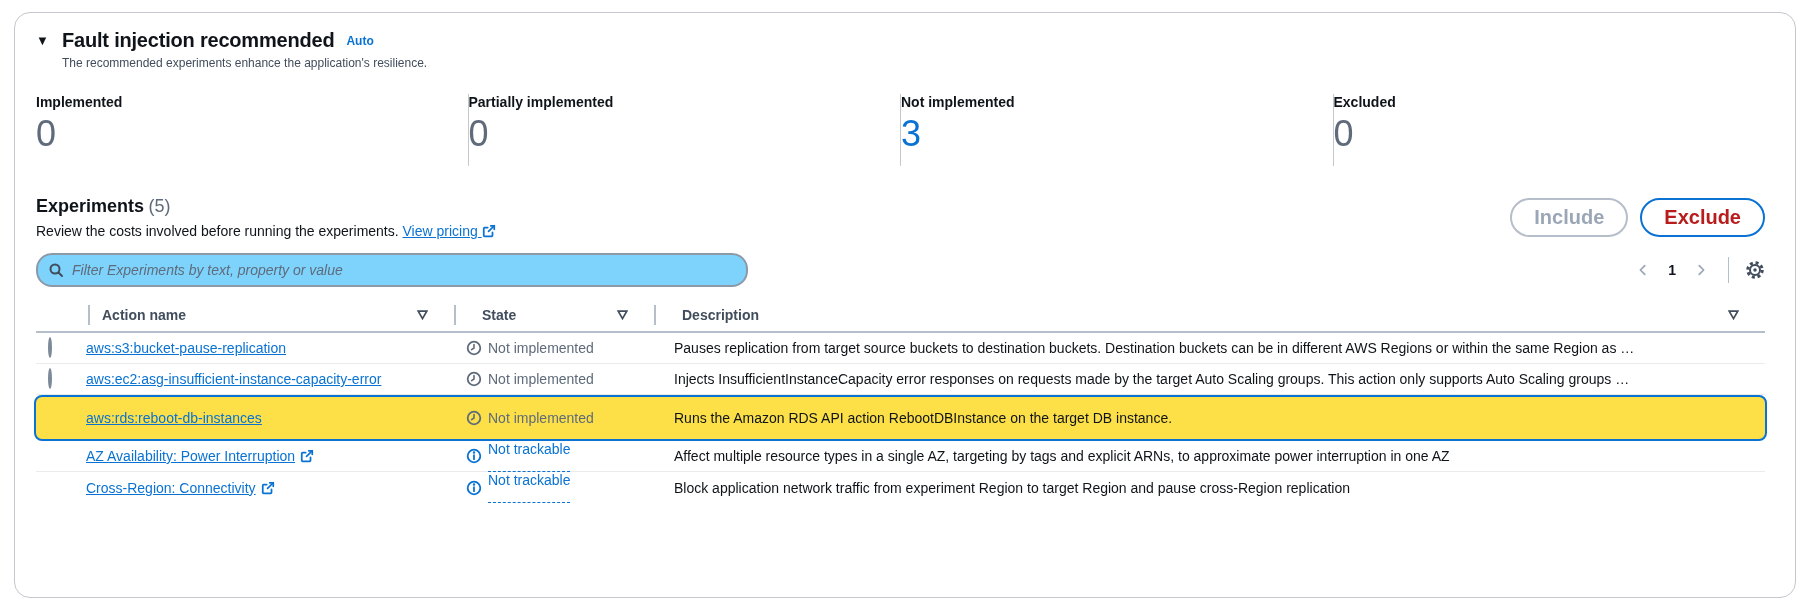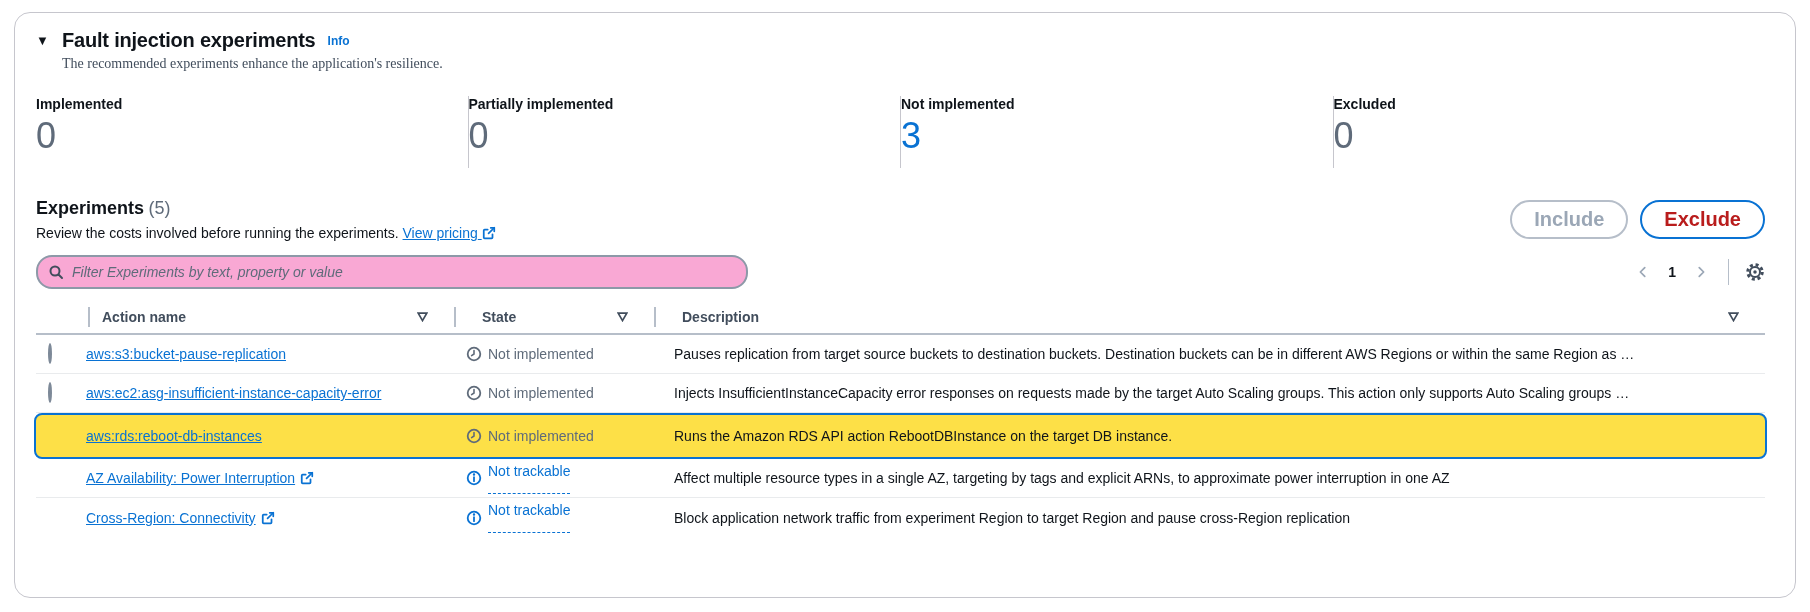--- a/index.html
+++ b/index.html
@@ -7,57 +7,57 @@
   .card {
     position:absolute; left:14px; top:12px; width:1782px; height:586px;
     background:#fff; border:1px solid #c6c6cd; border-radius:16px;
     padding:16px 30px 24px 21px; overflow:hidden;
   }
   
   .hdr-row { display:flex; align-items:center; gap:10px; }
   .collapse { font-size:13px; color:#0f141a; width:16px; cursor:pointer; }
   .title { font-size:20px; font-weight:700; letter-spacing:-0.2px; }
   .info-link { font-size:12px; font-weight:700; color:#0972d3; text-decoration:none; margin-left:2px; }
-  .subtitle { font-size:14px; color:#414d5c; margin:4px 0 0 26px;font-family:Liberation Serif, serif; }
+  .subtitle { font-size:12px; color:#414d5c; margin:4px 0 0 26px; }
   
   .stats { display:flex; margin-top:24px; height:72px; }
   .stat { flex:1; }
   .stat:first-child { padding-left:0; }
   .stat + .stat { border-left:1px solid #c6c6cd; }
   .stat-label { font-size:14px; font-weight:700; color:#0f141a; }
   .stat-value { font-size:36px; font-weight:400; color:#5f6b7a; margin-top:6px; line-height:1; }
   .stat-value.accent { color:#0972d3; font-weight:500; }
   
   .sect { margin-top:30px; display:flex; justify-content:space-between; align-items:flex-start; }
   .sect-h { font-size:18px; font-weight:700; }
   .sect-count { font-size:18px; font-weight:400; color:#5f6b7a; }
   .sect-note { font-size:14px; color:#0f141a; margin-top:6px; }
   .link { color:#0972d3; text-decoration:underline; cursor:pointer; }
   .btns { display:flex; gap:12px; margin-top:2px; }
   .btn { font-family:inherit; font-size:20px; font-weight:700; border-radius:20px; padding:6px 22px; background:#fff; cursor:pointer; }
   .btn.disabled { color:#9ba7b6; border:2px solid #b6bec9; cursor:default; }
   .btn.primary-outline { color:#b91c1c; border:2px solid #0972d3; }
   
   .toolbar { margin-top:14px; display:flex; justify-content:space-between; align-items:center; }
-  .search-box { display:flex; align-items:center; gap:8px; width:712px; height:34px; border:2px solid #8d99a8; border-radius:16px; padding:0 10px; background:#f9a8d4; }
+  .search-box { display:flex; align-items:center; gap:8px; width:712px; height:34px; border:2px solid #8d99a8; border-radius:16px; padding:0 10px; background:#7dd3fc; }
   .search-box input { border:none; outline:none; flex:1; font-size:14px; font-family:inherit; color:#0f141a; background:transparent; }
   .search-box input::placeholder { font-style:italic; color:#5f6b7a; }
   .tools { display:flex; align-items:center; gap:6px; }
   .pg-arrow { background:none; border:none; cursor:pointer; padding:4px; display:flex; align-items:center; }
   .pg-num { font-size:14px; font-weight:700; padding:0 8px; }
   .tool-sep { width:1px; height:26px; background:#b6bec9; margin:0 10px; }
   .gear-btn { background:none; border:none; cursor:pointer; display:flex; align-items:center; }
   
   .tbl { margin-top:12px; }
   .trow { display:grid; grid-template-columns:40px 380px 200px 1fr; align-items:center; }
   .thead { height:34px; border-bottom:2px solid #b6bec9; }
   .th { font-size:14px; font-weight:700; color:#414d5c; display:flex; align-items:center; height:20px; padding:0 26px; }
   .th .spacer { flex:1; }
   .th-divider { border-right:2px solid #b6bec9; }
-  .row { height:39px; border-bottom:1px solid #e9ebed; }
+  .row { height:31px; border-bottom:1px solid #e9ebed; }
   .row:last-child { border-bottom:none; }
   .cell { font-size:14px; padding:0 10px; white-space:nowrap; overflow:hidden; }
   .cell.desc { padding-left:18px; text-overflow:ellipsis; color:#0f141a; }
   .action-link { color:#0972d3; text-decoration:underline; display:inline-flex; align-items:center; gap:5px; }
   .state { display:flex; align-items:center; gap:6px; color:#5f6b7a; }
   .state.trackable { color:#0972d3; }
   .state.trackable .state-text { border-bottom:1px dashed #0972d3; padding-bottom:14px; cursor:pointer;text-align:right; }
   
   .radio { width:16px; height:16px; border-radius:50%; margin-left:12px; cursor:pointer; }
   .radio.empty { border:2px solid #7d8998; background:#fff; }
@@ -70,22 +70,22 @@
   }
   svg { display:block; }
 </style>
 </head>
 <body>
 
 <div class="card">
 
   <div class="hdr-row">
     <span class="collapse">▼</span>
-    <span class="title">Fault injection experiments</span>
-    <a class="info-link">Info</a>
+    <span class="title">Fault injection recommended</span>
+    <a class="info-link">Auto</a>
   </div>
   <div class="subtitle">The recommended experiments enhance the application's resilience.</div>
 
   <div class="stats">
     <div class="stat">
       <div class="stat-label">Implemented</div>
       <div class="stat-value">0</div>
     </div>
     <div class="stat">
       <div class="stat-label">Partially implemented</div>

